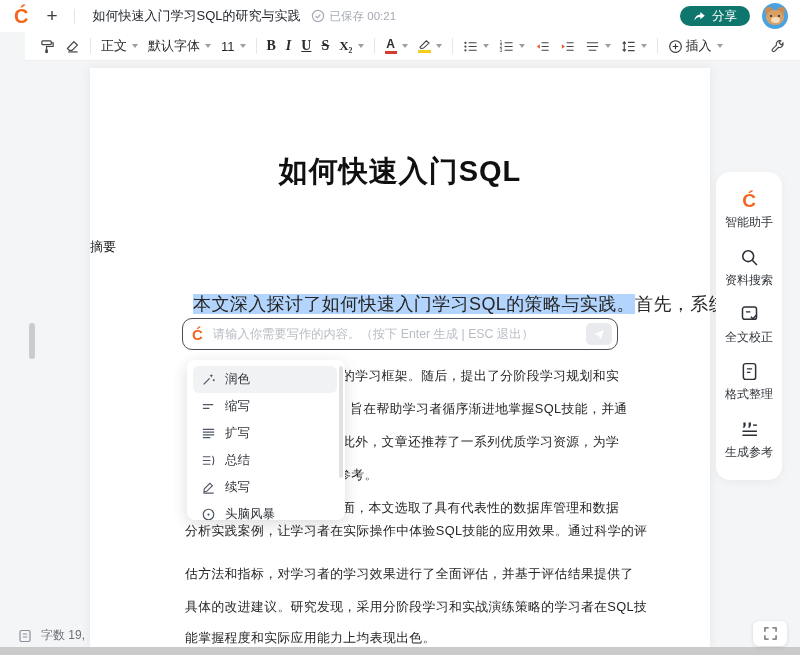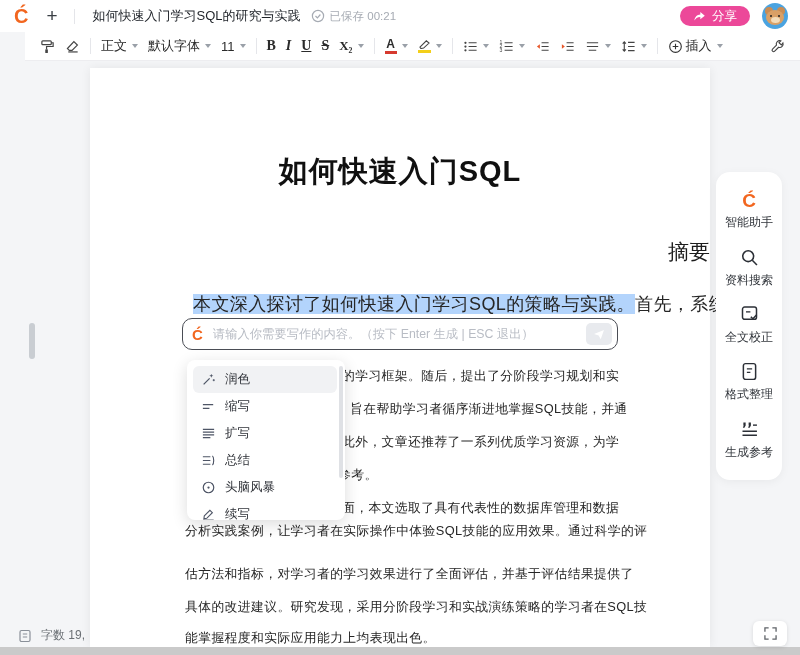--- a/index.html
+++ b/index.html
@@ -7,21 +7,21 @@
   svg{display:block}
 
   
   .topbar{position:absolute;top:0;left:0;right:0;height:32px;background:#fff;
     display:flex;align-items:center;padding:0 12px;z-index:40;}
   .logo{color:#f2661f;font-weight:bold;font-size:20px;line-height:20px;margin:0 8px 0 2px;cursor:pointer;}
   .plus-btn{font-size:19px;color:#3a3f45;margin:0 10px;cursor:pointer;font-weight:300;}
   .tb-vdiv{width:1px;height:15px;background:#e4e5e9;margin:0 6px;}
   .doc-name{font-size:13px;color:#1f2329;margin:0 10px 0 12px;white-space:nowrap;}
   .save-status{display:flex;align-items:center;gap:5px;color:#a6abb3;font-size:11.5px;}
-  .share-btn{margin-left:auto;background:#ec4899;color:#fff;border-radius:13px;height:20px;
+  .share-btn{margin-left:auto;background:#0f766e;color:#fff;border-radius:13px;height:20px;
     padding:0 13px;display:flex;align-items:center;gap:6px;font-size:12.5px;cursor:pointer;}
   .avatar{width:26px;height:26px;border-radius:50%;background:#4aa3e0;margin-left:12px;
     position:relative;overflow:hidden;cursor:pointer;flex:none;}
   .avatar .ear{position:absolute;width:8px;height:8px;background:#c98c54;border-radius:50%;top:4px;}
   .avatar .head{position:absolute;width:18px;height:15px;background:#d9a066;border-radius:50%;top:7px;left:4px;}
   .avatar .muzzle{position:absolute;width:9px;height:6px;background:#f2dcba;border-radius:50%;top:14px;left:8.5px;}
   .avatar .eye{position:absolute;width:2px;height:2px;background:#222;border-radius:50%;top:12px;}
 
   
   .toolbar{position:absolute;top:32px;left:0;right:0;height:28px;background:#fff;
@@ -36,21 +36,21 @@
   .color-a{display:flex;flex-direction:column;align-items:center;line-height:11px;}
   .color-a .bar{width:12px;height:3px;background:#d63a2f;margin-top:1px;}
   .hl-wrap{display:flex;flex-direction:column;align-items:center;}
   .hl-wrap .bar{width:13px;height:3px;background:#f3cf1a;margin-top:1px;}
 
   
   .page{position:absolute;left:90px;top:68px;width:620px;height:579px;background:#fff;
     box-shadow:0 0 10px rgba(0,0,0,.07);z-index:2;}
   .doc-title{position:absolute;top:84px;left:0;width:100%;text-align:center;
     font-size:29px;font-weight:bold;color:#101010;letter-spacing:1px;}
-  .abstract{position:absolute;top:170px;left:0;width:100%;text-align:right;font-size:21px;color:#1c1c1c;}
+  .abstract{position:absolute;top:170px;left:0;width:100%;text-align:left;font-size:13px;color:#1c1c1c;}
   .doc-line{position:absolute;white-space:nowrap;font-size:12.8px;color:#262626;letter-spacing:.4px;}
   .line1{top:224px;left:95px;font-size:18px;padding-left:8px;}
   .sel{background:#b3d4fc;}
 
   
   .ai-box{position:absolute;top:250px;left:92px;width:436px;height:32px;background:#fff;
     border:1.6px solid #4a4d55;border-radius:10px;display:flex;align-items:center;gap:8px;
     padding:0 5px 0 9px;box-sizing:border-box;z-index:6;}
   .ai-logo{color:#f2661f;font-weight:bold;font-size:15px;flex:none;}
   .ai-input{border:none;outline:none;flex:1;font-size:12.3px;color:#333;background:transparent;min-width:0;}
@@ -286,31 +286,31 @@
   </div>
   <div class="menu-item">
     <svg width="15" height="15" viewBox="0 0 16 16">
         <path d="M2 4h8M2 8h8M2 12h8" stroke="#4e5566" stroke-width="1.3"></path>
         <path d="M12.2 3c1.8 1.6 1.8 8.4 0 10" fill="none" stroke="#4e5566" stroke-width="1.2"></path>
       </svg>
     <span>总结</span>
   </div>
   <div class="menu-item">
     <svg width="15" height="15" viewBox="0 0 16 16">
+        <path d="M3.5 9.5l6-6 2.6 2.6-6 6-3 .6.4-3.2z" fill="none" stroke="#4e5566" stroke-width="1.2"></path>
+        <path d="M2.5 14h11" stroke="#4e5566" stroke-width="1.2"></path>
+      </svg>
+    <span>续写</span>
+  </div>
+  <div class="menu-item">
+    <svg width="15" height="15" viewBox="0 0 16 16">
         <circle cx="8" cy="8" r="5.6" fill="none" stroke="#4e5566" stroke-width="1.3"></circle>
         <circle cx="8" cy="8" r="1.2" fill="#4e5566"></circle>
       </svg>
     <span>头脑风暴</span>
-  </div>
-  <div class="menu-item">
-    <svg width="15" height="15" viewBox="0 0 16 16">
-        <path d="M3.5 9.5l6-6 2.6 2.6-6 6-3 .6.4-3.2z" fill="none" stroke="#4e5566" stroke-width="1.2"></path>
-        <path d="M2.5 14h11" stroke="#4e5566" stroke-width="1.2"></path>
-      </svg>
-    <span>续写</span>
   </div>
   <span class="menu-scrollbar"></span>
 </div>
 
 <div class="side-panel">
   <div class="side-item">
     <span class="side-logo">Ć</span>
     <span>智能助手</span>
   </div>
   <div class="side-item">

